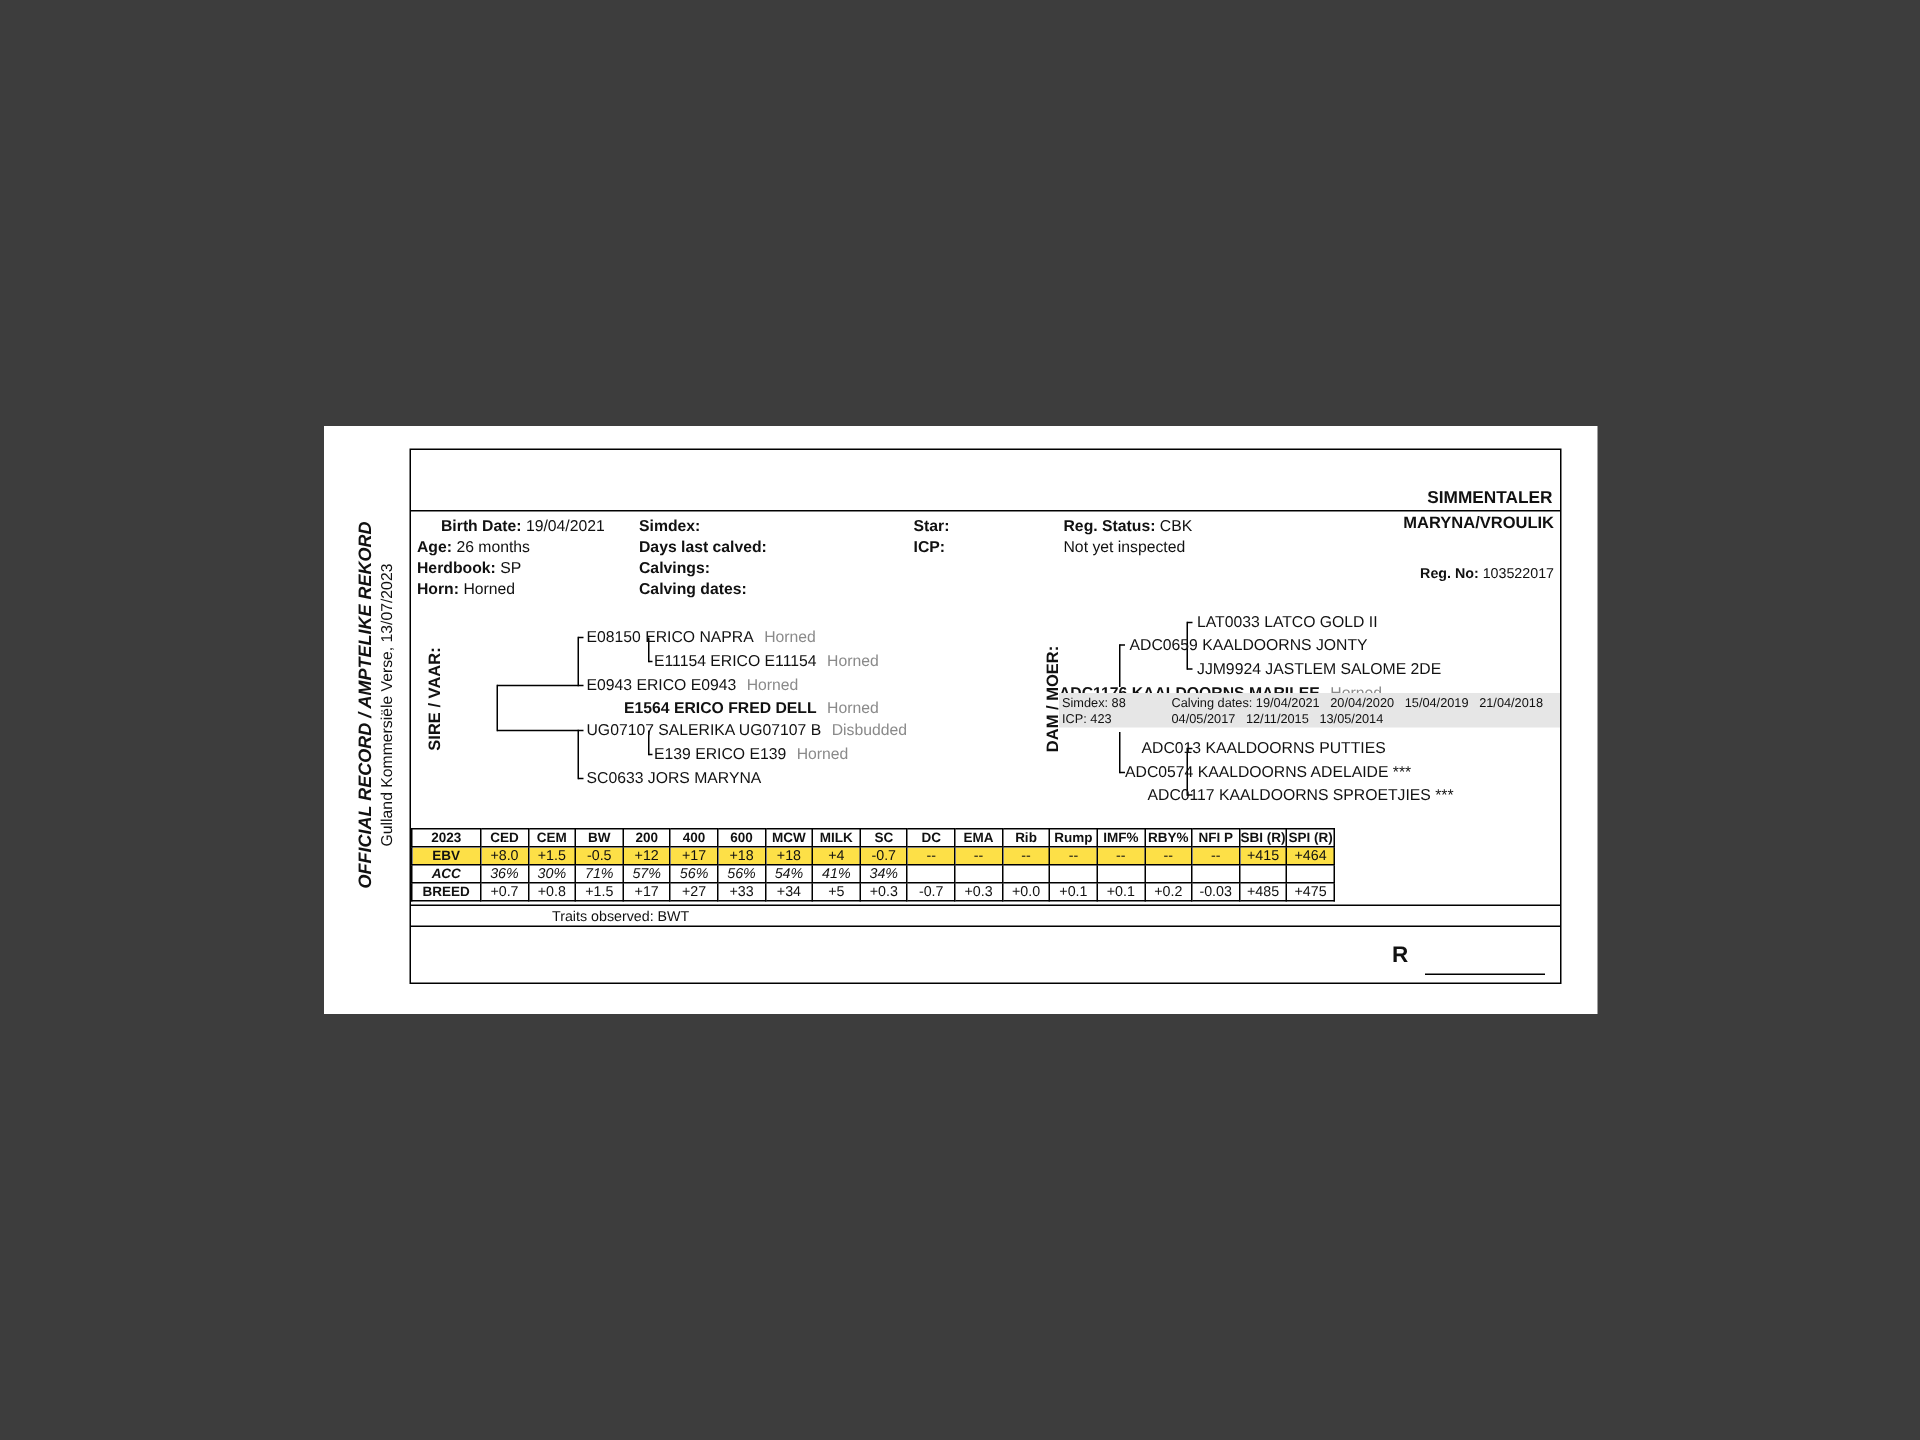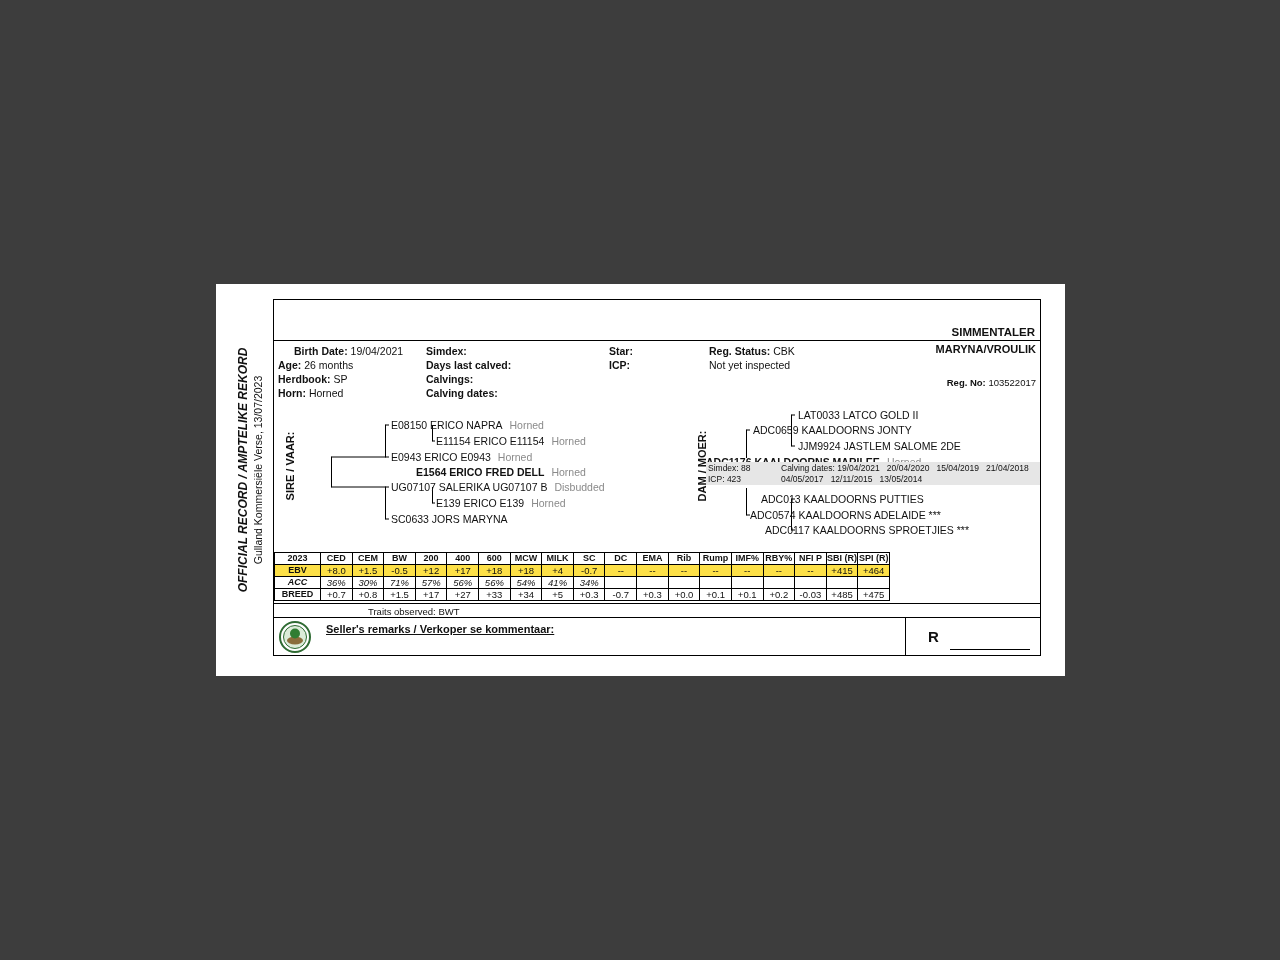--- a/index.html
+++ b/index.html
@@ -250,29 +250,20 @@
             <td>+475</td>
           </tr>
         </tbody>
     </table>
 
     <div class="traits-row">
       <span>Traits observed: BWT</span>
     </div>
 
     <div class="footer-row">
-      <div class="remarks">
-        <svg class="logo" viewBox="0 0 32 32">
-          <circle cx="16" cy="16" r="15" fill="#ffffff" stroke="#2f6b33" stroke-width="2"></circle>
-          <circle cx="16" cy="16" r="11.5" fill="#dcecd9" stroke="#2f6b33" stroke-width="1"></circle>
-          <ellipse cx="16" cy="19.5" rx="8" ry="4" fill="#8a6d3b"></ellipse>
-          <circle cx="16" cy="12.5" r="5" fill="#2f7d32"></circle>
-        </svg>
-        <span class="remarks-label">Seller's remarks / Verkoper se kommentaar:</span>
-      </div>
       <div class="price">
         <span class="price-r">R</span>
         <span class="price-line"></span>
       </div>
     </div>
 
   </div>
 </div>
 
 </body></html>

